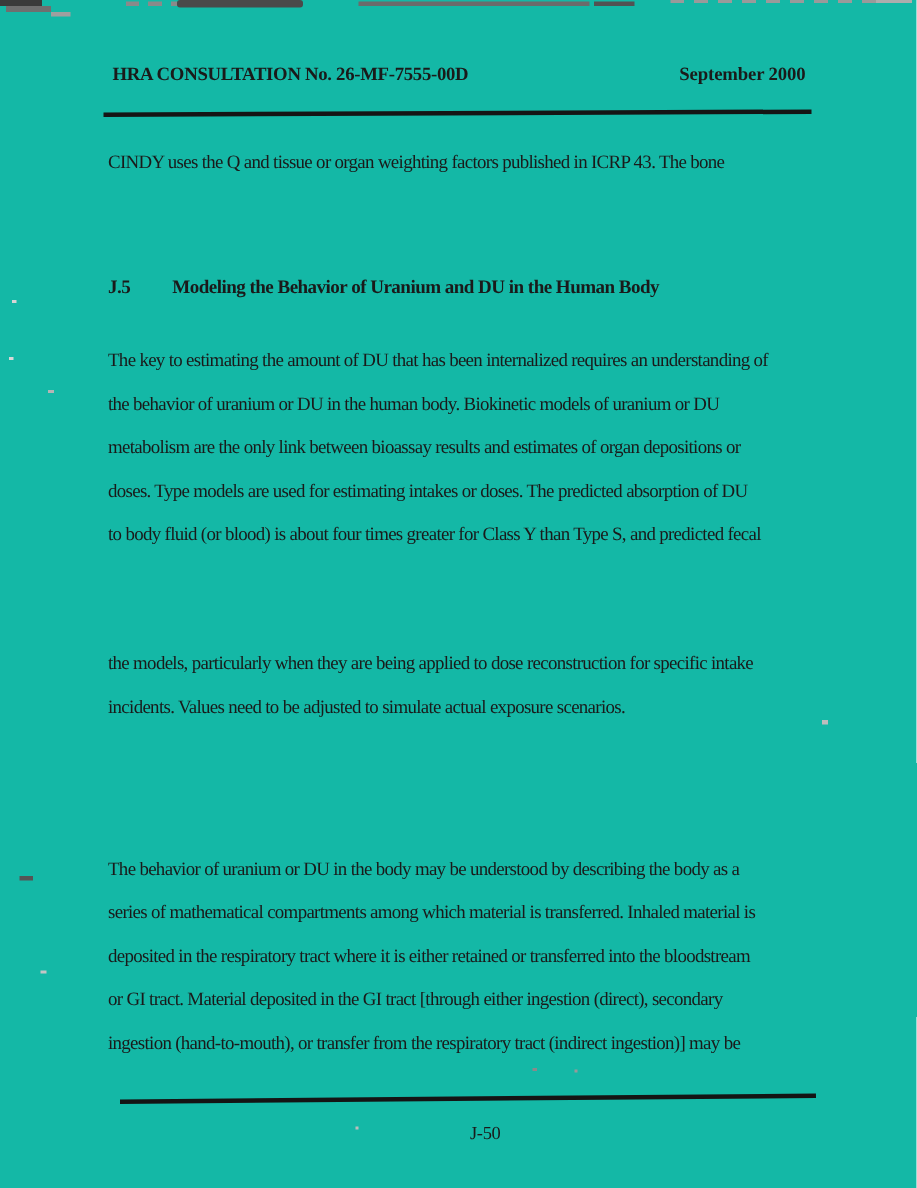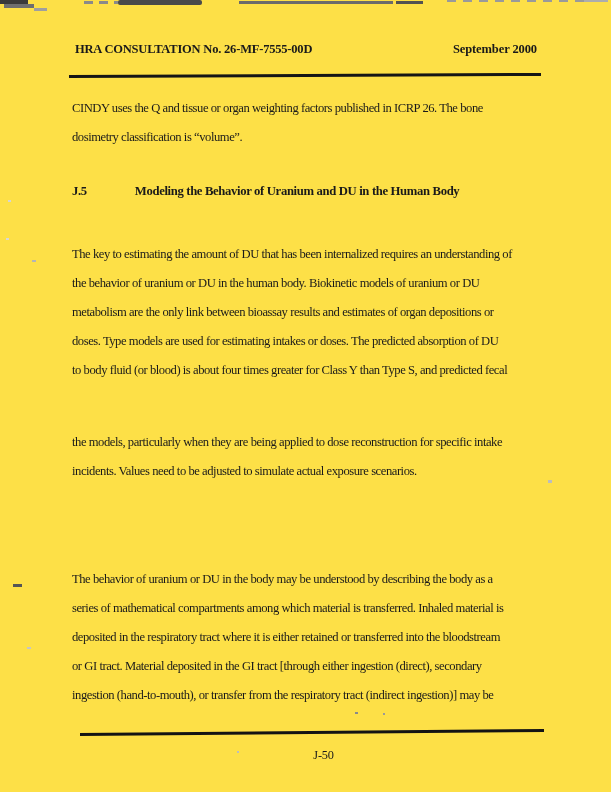--- a/index.html
+++ b/index.html
@@ -1,20 +1,20 @@
 <!DOCTYPE html>
 <html><head>
 <meta charset="utf-8">
 <style>
   html, body { margin:0; padding:0; background:#ffffff; }
   .page {
     position: relative;
     width: 611px;
     height: 792px;
-    background: #fde047;
+    background: #14b8a6;
     font-family: "Liberation Serif", serif;
     color: #1a1a1a;
     overflow: hidden;
   }
   .hdr-left {
     position: absolute; left: 75px; top: 42px;
     font-weight: bold; font-size: 12.5px; letter-spacing: -0.2px;
     white-space: nowrap; line-height: 14px;
   }
   .hdr-right {
@@ -29,21 +29,21 @@
   .para {
     position: absolute; left: 72px;
     font-size: 12.6px; letter-spacing: -0.45px; line-height: 29px;
   }
   .para .line { white-space: nowrap; }
   .heading {
     position: absolute; left: 72px; top: 177px;
     font-weight: bold; font-size: 12.7px; letter-spacing: -0.35px;
     line-height: 29px; white-space: nowrap;
   }
-  .heading .hnum { display: inline-block; margin-right: 48px; }
+  .heading .hnum { display: inline-block; margin-right: 28px; }
   .footer-rule {
     position: absolute; left: 80px; top: 733px; width: 464px; height: 3px;
     background: #141414; transform: rotate(-0.5deg); transform-origin: left center;
   }
   .page-number {
     position: absolute; left: 0; right: 0; top: 748px;
     text-align: center; font-size: 12.3px; letter-spacing: -0.2px; padding-left: 36px;
   }
   .artifact { position: absolute; }
 </style>
@@ -74,29 +74,28 @@
     <div class="artifact" style="left:355px;top:712px;width:3px;height:2px;background:#8a8a8a;"></div>
     <div class="artifact" style="left:383px;top:713px;width:2px;height:2px;background:#999999;"></div>
     <div class="artifact" style="left:237px;top:751px;width:2px;height:2px;background:#bdbdbd;"></div>
   </div>
 
   <div class="hdr-left">HRA CONSULTATION No. 26-MF-7555-00D</div>
   <div class="hdr-right">September 2000</div>
   <div class="header-rule"></div>
 
   <div class="para" style="top:94px">
-      <div class="line">CINDY uses the Q and tissue or organ weighting factors published in ICRP 26.  The bone</div>
-      <div class="line">dosimetry classification is “volume”.</div>
+      <div class="line">CINDY uses the Q and tissue or organ weighting factors published in ICRP 43.  The bone</div>
     </div>
 
   <div class="heading">
     <span class="hnum">J.5</span><span>Modeling the Behavior of Uranium and DU in the Human Body</span>
   </div>
 
-  <div class="para" style="top:240px">
+  <div class="para" style="top:226px">
       <div class="line">The key to estimating the amount of DU that has been internalized requires an understanding of</div>
       <div class="line">the behavior of uranium or DU in the human body.  Biokinetic models of uranium or DU</div>
       <div class="line">metabolism are the only link between bioassay results and estimates of organ depositions or</div>
       <div class="line">doses.  Type models are used for estimating intakes or doses.  The predicted absorption of DU</div>
       <div class="line">to body fluid (or blood) is about four times greater for Class Y than Type S, and predicted fecal</div>
     </div>
   <div class="para" style="top:428px">
       <div class="line">the models, particularly when they are being applied to dose reconstruction for specific intake</div>
       <div class="line">incidents.  Values need to be adjusted to simulate actual exposure scenarios.</div>
     </div>

